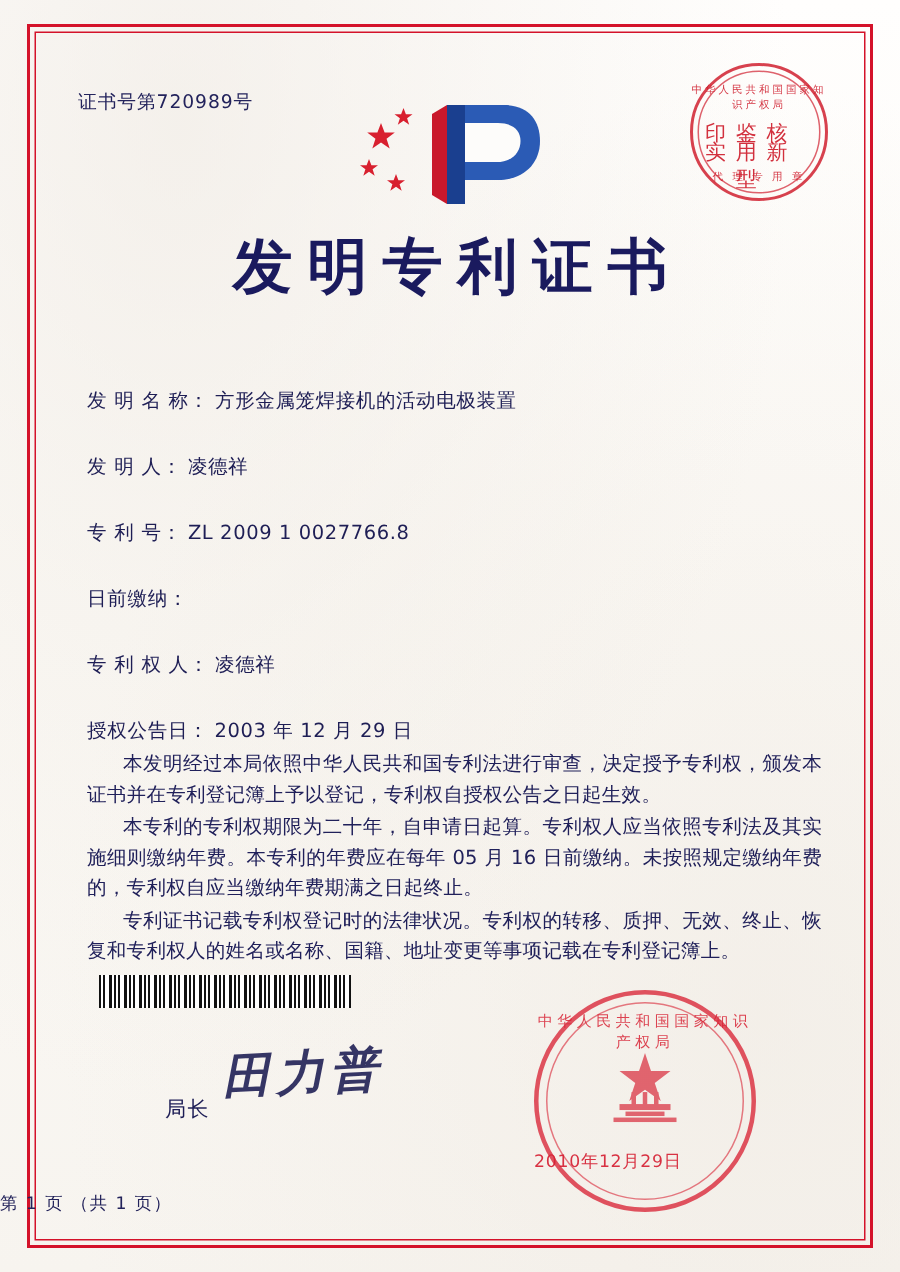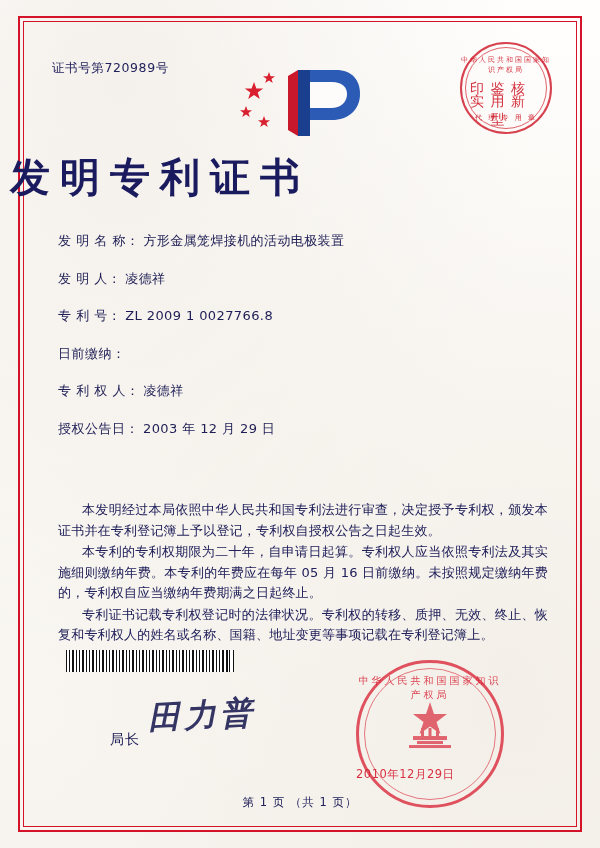--- a/index.html
+++ b/index.html
@@ -109,40 +109,41 @@
     left: 236px;
     top: 62px;
     width: 125px;
     height: 80px;
   }
   .title {
     position: absolute;
     left: 0;
     right: 0;
     top: 150px;
-    text-align: left;
+    text-align: center;
     font-family: "DejaVu Serif", "Liberation Serif", serif;
     font-weight: bold;
     font-size: 40px;
     letter-spacing: 10px;
     color: #1a1a5e;
     text-indent: 10px;
   }
   .fields {
     position: absolute;
     left: 58px;
     top: 232px;
     right: 50px;
   }
   .field-row {
     display: flex;
     align-items: baseline;
     margin-bottom: 19.5px;
     font-size: 13px;
     color: #1e1e55;
+    margin-top: 26px;
   }
   .field-label {
     white-space: nowrap;
     letter-spacing: 0.5px;
   }
   .field-value {
     margin-left: 4px;
     letter-spacing: 0.4px;
   }
   .body-text {
@@ -241,21 +242,21 @@
     bottom: 26px;
     color: #d62134;
     font-size: 11.5px;
     letter-spacing: 0.5px;
     opacity: 0.92;
   }
   .footer {
     position: absolute;
     left: 0; right: 0;
     bottom: 38px;
-    text-align: center;
+    text-align: left;
     font-size: 11.5px;
     color: #22225a;
     letter-spacing: 1px;
   }
 </style>
 </head>
 <body>
 
 <div class="page">
   <div class="paper-texture"></div>

